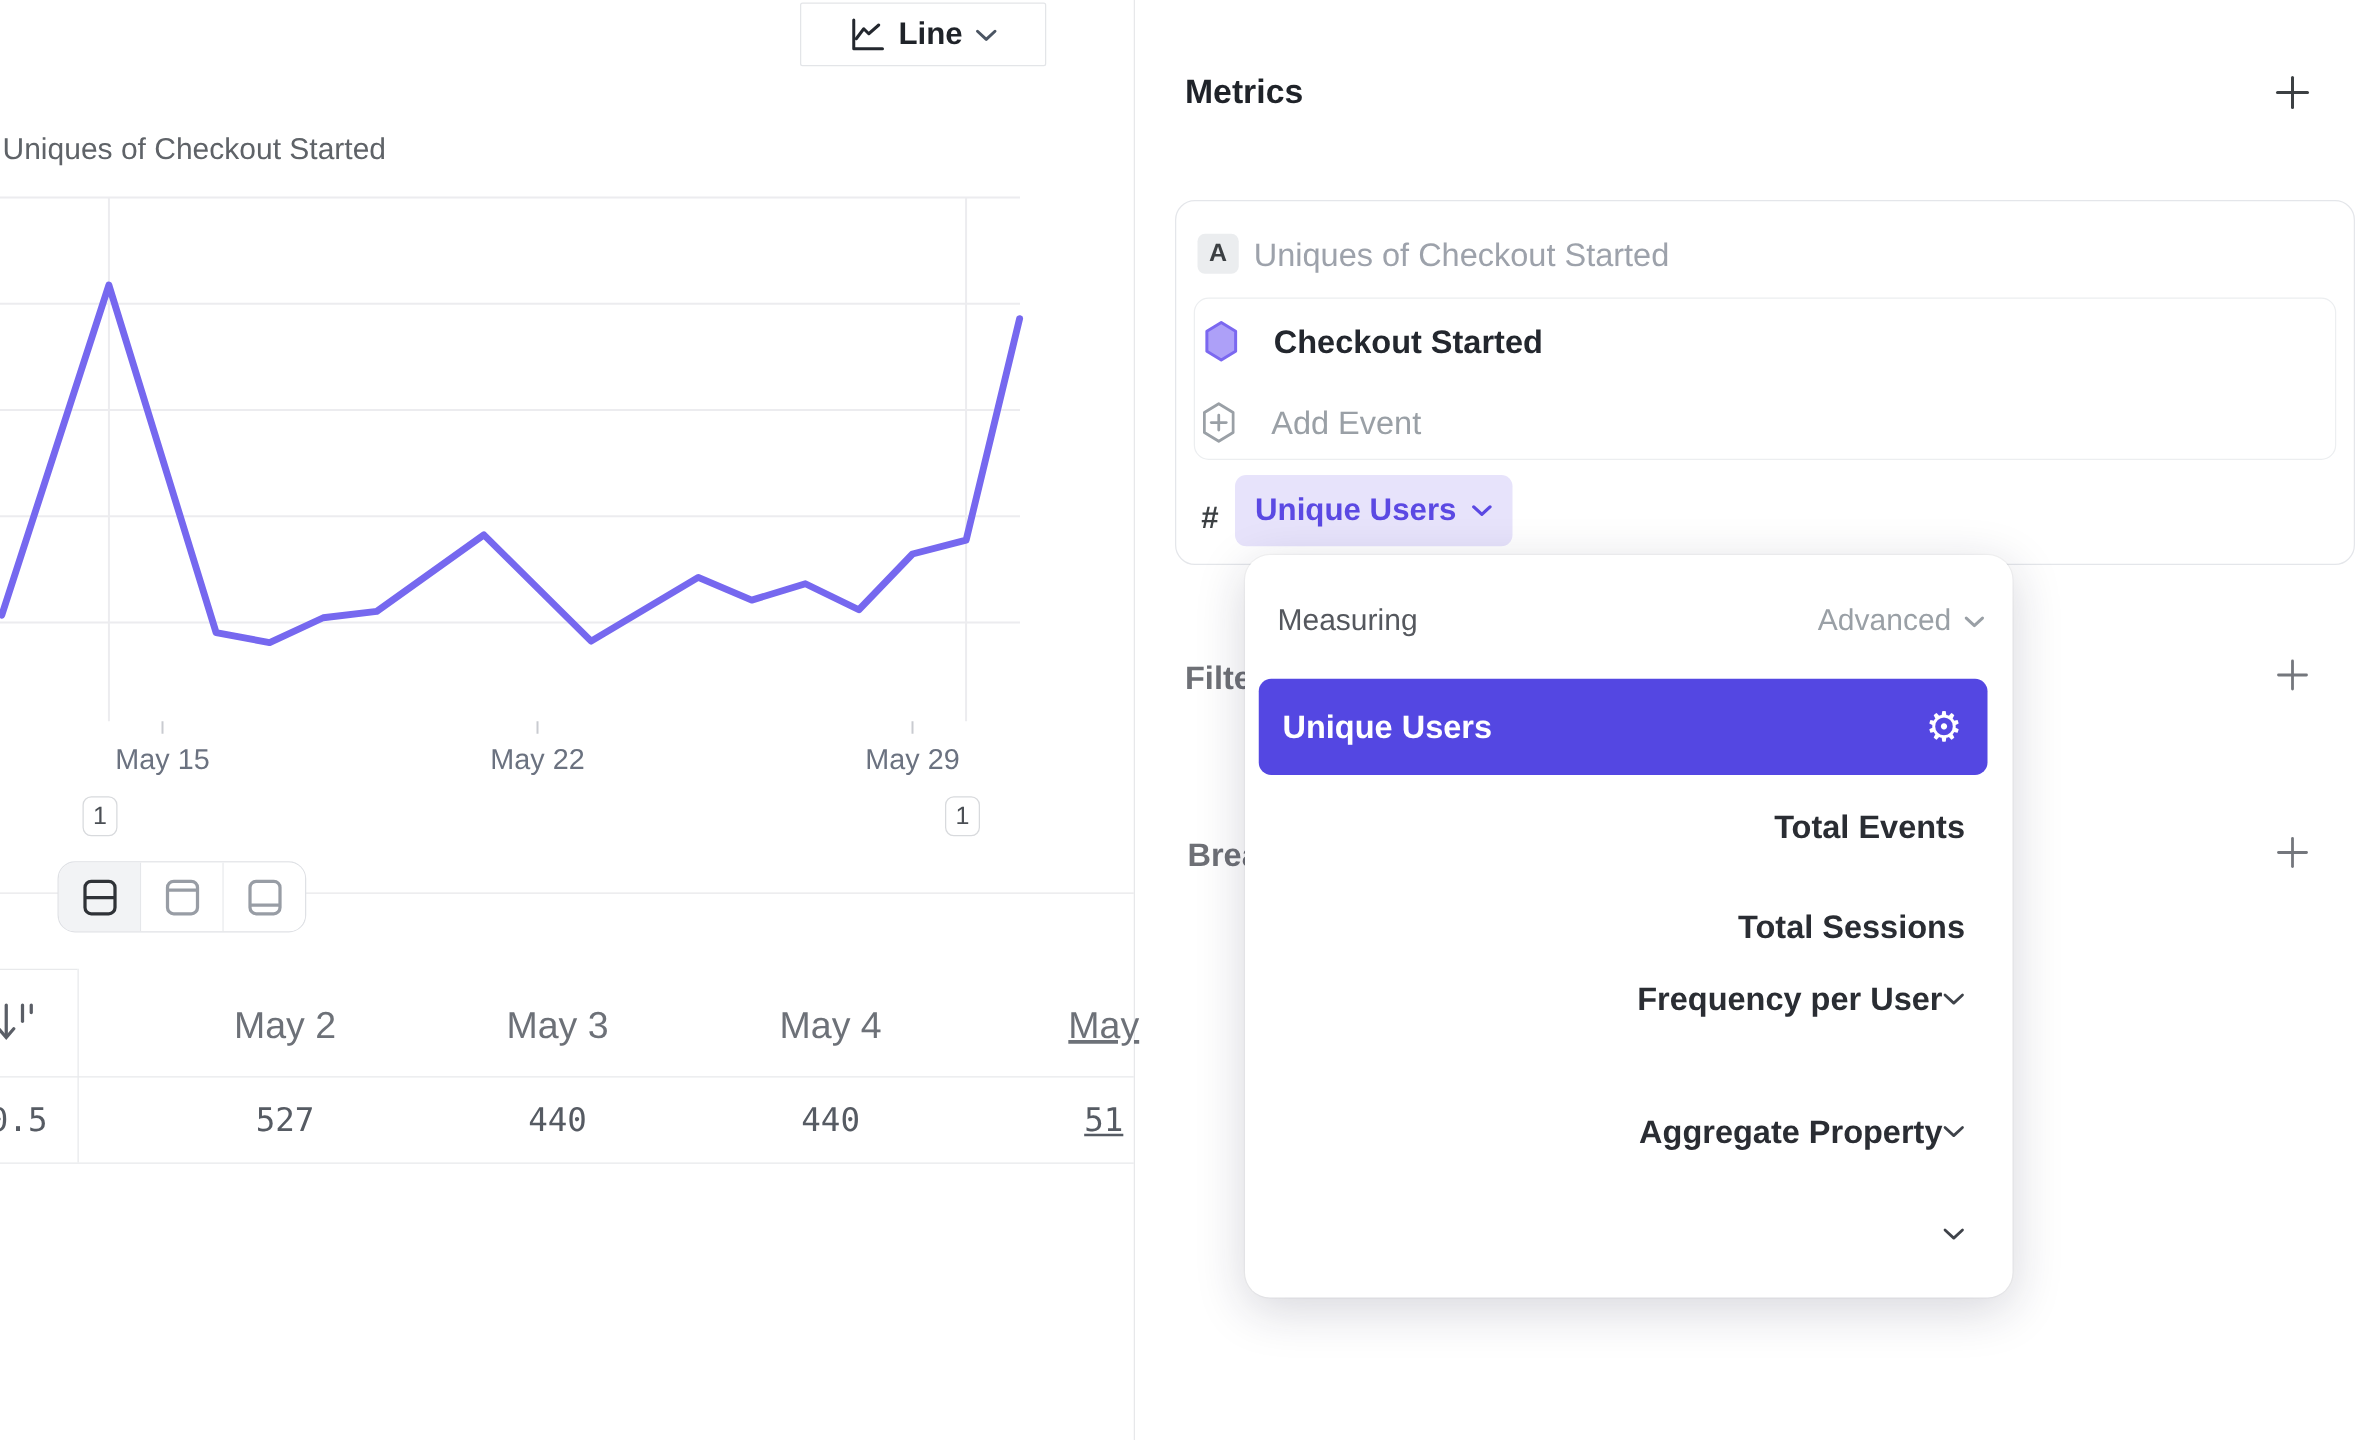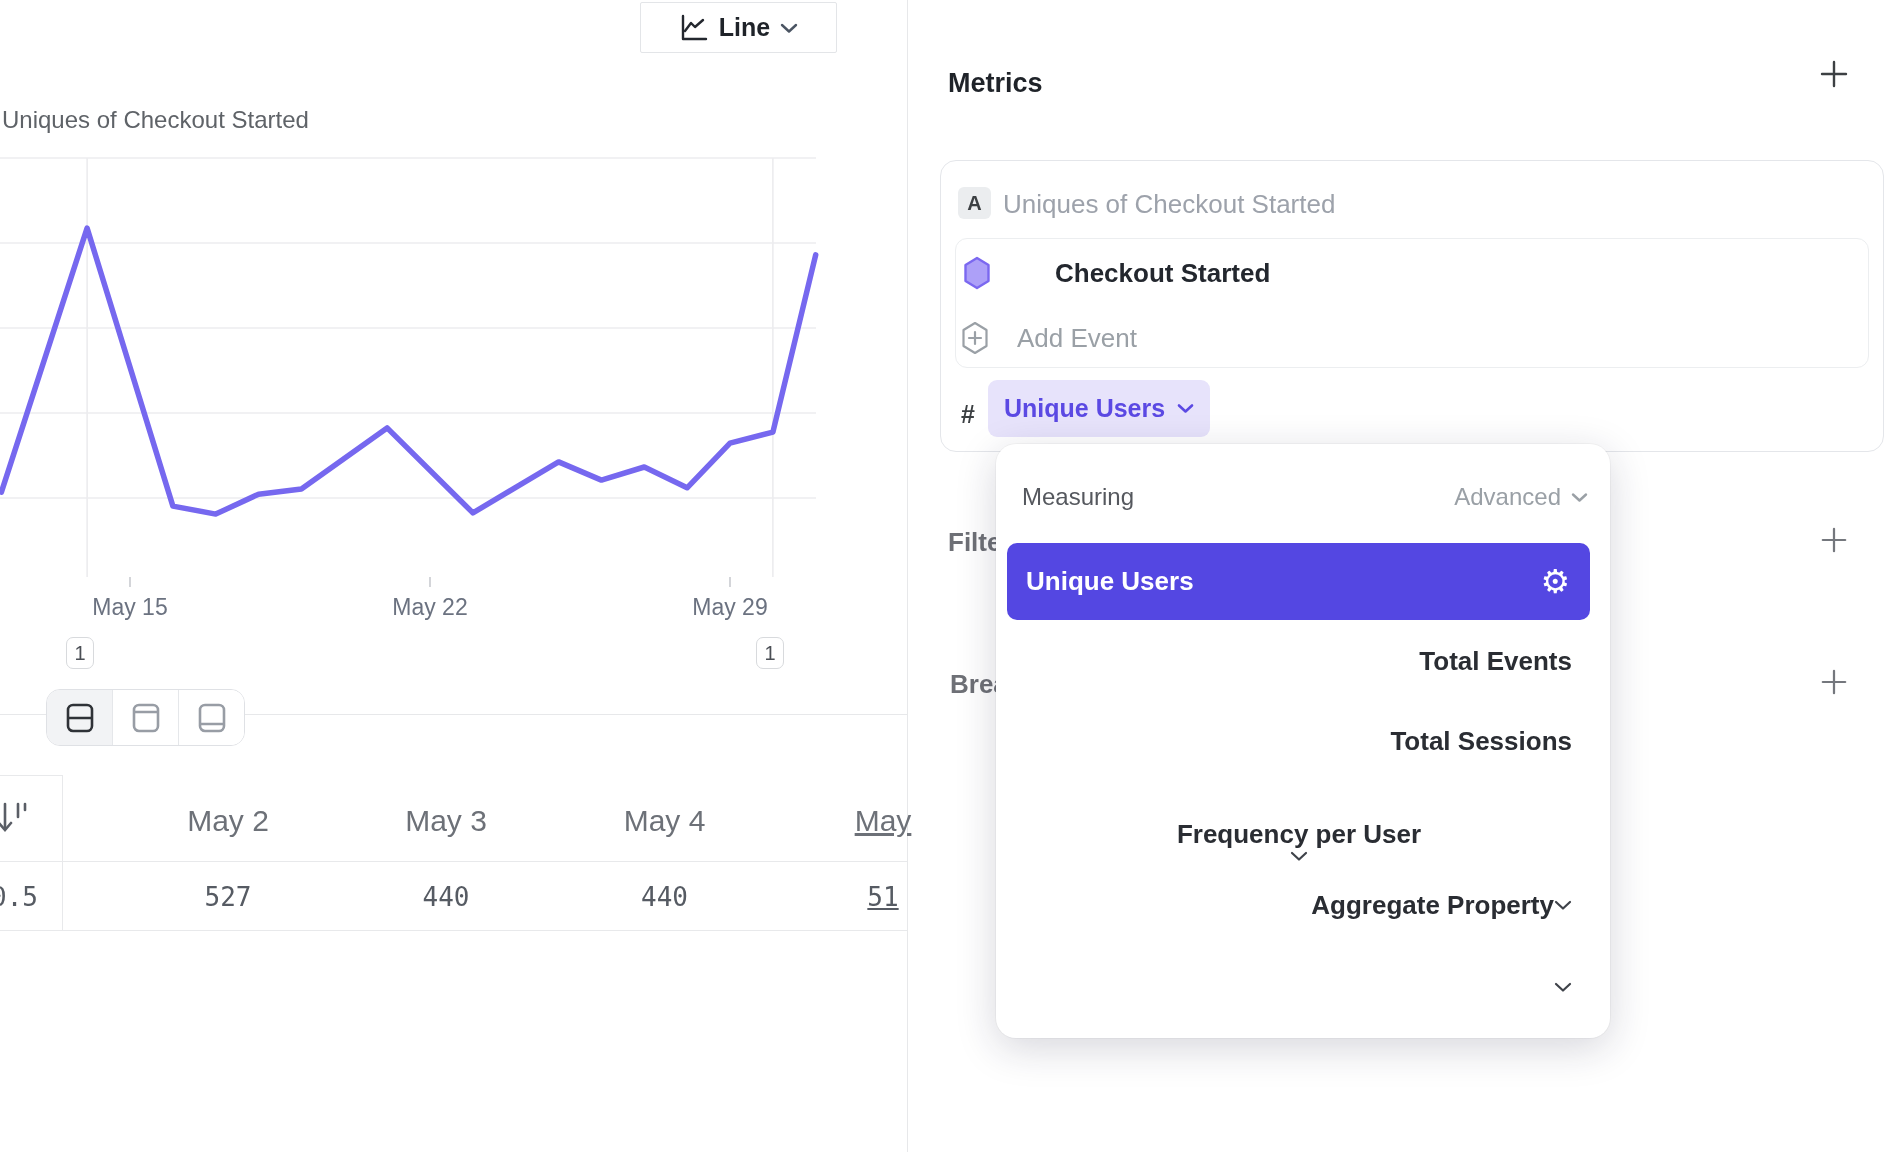--- a/index.html
+++ b/index.html
@@ -53,40 +53,40 @@
     font-size:30px;color:#6d7178;}
   .t-val{top:882px;height:30px;display:flex;align-items:center;justify-content:center;
     font-family:"DejaVu Sans Mono", monospace;font-size:26px;color:#565b63;}
   .tc1{left:119px;width:218px;} .tc2{left:337px;width:218px;}
   .tc3{left:555px;width:219px;} .tc4{left:774px;width:218px;text-decoration:underline;}
   .t-rowlabel{left:-12px;top:882px;width:50px;justify-content:flex-end;display:flex;
     font-family:"DejaVu Sans Mono", monospace;font-size:26px;color:#565b63;}
   .sort-ic{left:-6px;top:800px;}
 
   
-  .metrics-title{left:948px;top:68px;font-size:27px;font-weight:bold;color:#1f2329;}
+  .metrics-title{left:948px;top:58px;font-size:27px;font-weight:bold;color:#1f2329;}
   .plus-btn{width:36px;height:36px;display:flex;align-items:center;justify-content:center;
     color:#74777d;cursor:pointer;}
   .plus-metrics{left:1816px;top:56px;color:#3c4043;}
   .plus-filters{left:1816px;top:522px;}
   .plus-breakdowns{left:1816px;top:664px;}
 
   .metric-card{
     left:940px;top:160px;width:944px;height:292px;border:1px solid #e4e6ea;
     border-radius:16px;background:#fff;box-sizing:border-box;
   }
   .a-badge{left:958px;top:187px;width:33px;height:32px;background:#ebedef;border-radius:6px;
     display:flex;align-items:center;justify-content:center;font-size:20px;font-weight:bold;color:#3c4043;}
   .metric-row-title{left:1003px;top:189px;font-size:26px;color:#9da2ab;}
   .event-card{
     left:955px;top:238px;width:914px;height:130px;border:1px solid #eceef0;
     border-radius:12px;background:#fff;box-sizing:border-box;
   }
   .event-row{left:963px;top:256px;width:890px;height:34px;display:flex;align-items:center;gap:28px;cursor:pointer;}
-  .event-name{font-size:26px;font-weight:bold;color:#23272e;margin-left:36px;}
+  .event-name{font-size:26px;font-weight:bold;color:#23272e;}
   .addevent-row{left:961px;top:321px;width:890px;height:34px;display:flex;align-items:center;gap:28px;cursor:pointer;}
   .addevent-label{font-size:26px;color:#9aa0a6;}
   .hash{left:961px;top:400px;font-size:25px;font-weight:bold;color:#3c4043;}
   .measure-pill{
     left:988px;top:380px;height:57px;padding:0 16px;background:#e7e3fb;border-radius:9px;
     display:flex;align-items:center;gap:12px;cursor:pointer;
   }
   .measure-pill .lbl{font-size:25px;font-weight:bold;color:#5b49e3;}
 
   .section-label{font-size:26px;font-weight:bold;color:#6e7076;}
@@ -107,21 +107,21 @@
     display:flex;align-items:center;justify-content:space-between;padding:0 20px 0 19px;
     box-sizing:border-box;cursor:pointer;
   }
   .popup-selected .lbl{font-size:26px;font-weight:bold;color:#ffffff;}
   .gear{color:#fff;font-size:33px;line-height:1;font-family:"DejaVu Sans", sans-serif;}
   .popup-item{
     left:1007px;width:583px;height:78px;display:flex;align-items:center;
     justify-content:flex-end;padding:0 18px 0 19px;box-sizing:border-box;cursor:pointer;
   }
   .popup-item .lbl{font-size:26px;font-weight:bold;color:#2a2d33;}
-  .pi0{top:622px;} .pi1{top:702px;} .pi2{top:784px;flex-direction:column;} .pi3{top:866px;} .pi4{top:948px;}
+  .pi0{top:622px;} .pi1{top:702px;} .pi2{top:760px;} .pi3{top:866px;} .pi4{top:948px;}
   .chev{color:#3f434a;}
 </style>
 </head>
 <body>
 
 <svg id="chart-svg" class="abs" width="910" height="660" viewBox="0 0 910 660">
     <line x1="0" y1="498" x2="816" y2="498" stroke="#ececef" stroke-width="1.6"></line>
     <line x1="0" y1="413" x2="816" y2="413" stroke="#ececef" stroke-width="1.6"></line>
     <line x1="0" y1="328" x2="816" y2="328" stroke="#ececef" stroke-width="1.6"></line>
     <line x1="0" y1="243" x2="816" y2="243" stroke="#ececef" stroke-width="1.6"></line>

